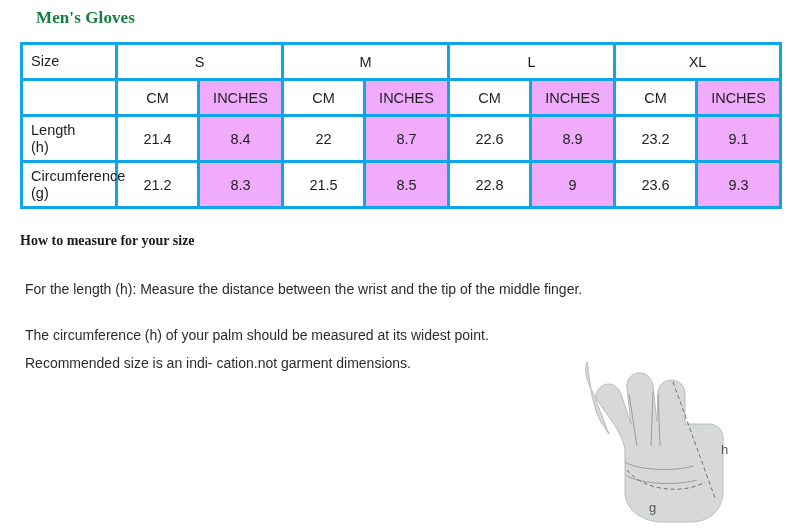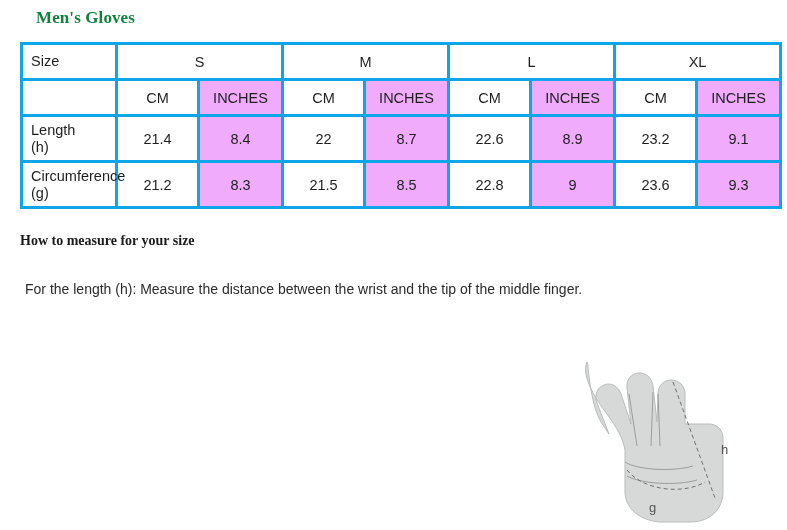--- a/index.html
+++ b/index.html
@@ -149,20 +149,21 @@
         <td class="shaded">9</td>
         <td>23.6</td>
         <td class="shaded">9.3</td>
       </tr>
     </tbody>
   </table>
 
   <div class="howto">How to measure for your size</div>
 
   <div class="body-text">For the length (h): Measure the distance between the wrist and the tip of the middle finger.</div>
+  <div class="body-text second">The circumference (h) of your palm should be measured at its widest point. Recommended size is an indi- cation.not garment dimensions.</div>
 
   <div class="hand-wrap">
     <svg width="200" height="190" viewBox="0 0 200 190">
       <g fill="#d7d9d9" stroke="#b9bcbc" stroke-width="1">
         <path d="M22 20 C16 34 30 56 42 72 C52 86 58 96 60 108 L60 150 C60 166 74 178 94 180 L126 180 C146 180 158 166 158 150 L158 96 C158 88 152 82 144 82 L120 82 L120 52 C120 44 114 38 106 38 C99 38 94 43 93 50 L92 80 L88 44 C87 36 81 30 73 31 C66 32 61 38 62 46 L66 82 L56 52 C53 44 46 40 39 43 C32 46 29 53 32 61 L44 92 L36 80 C30 70 26 52 24 34 C23 26 23 22 22 20 Z"></path>
       </g>
       <g stroke="#9a9d9d" stroke-width="1" fill="none">
         <path d="M93 52 L95 104"></path>
         <path d="M88 50 L86 104"></path>
         <path d="M64 52 L72 104"></path>

